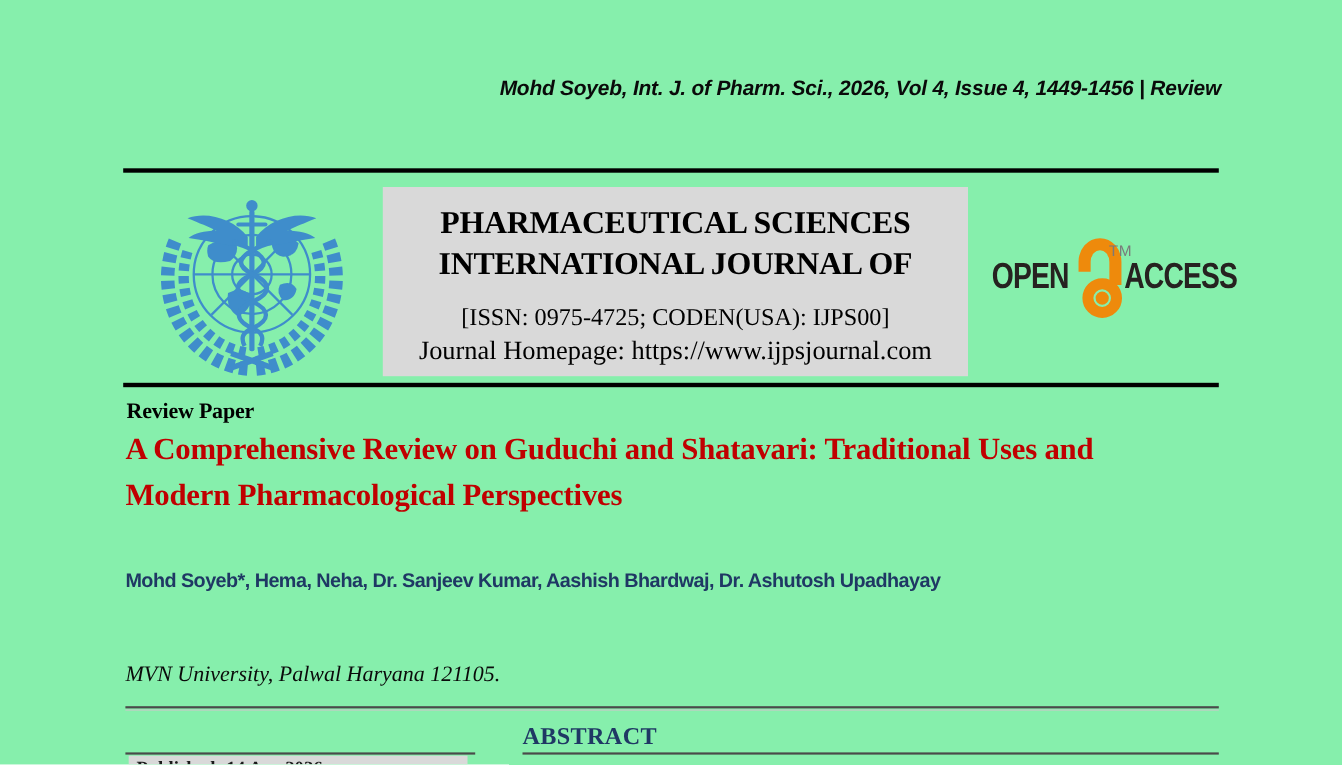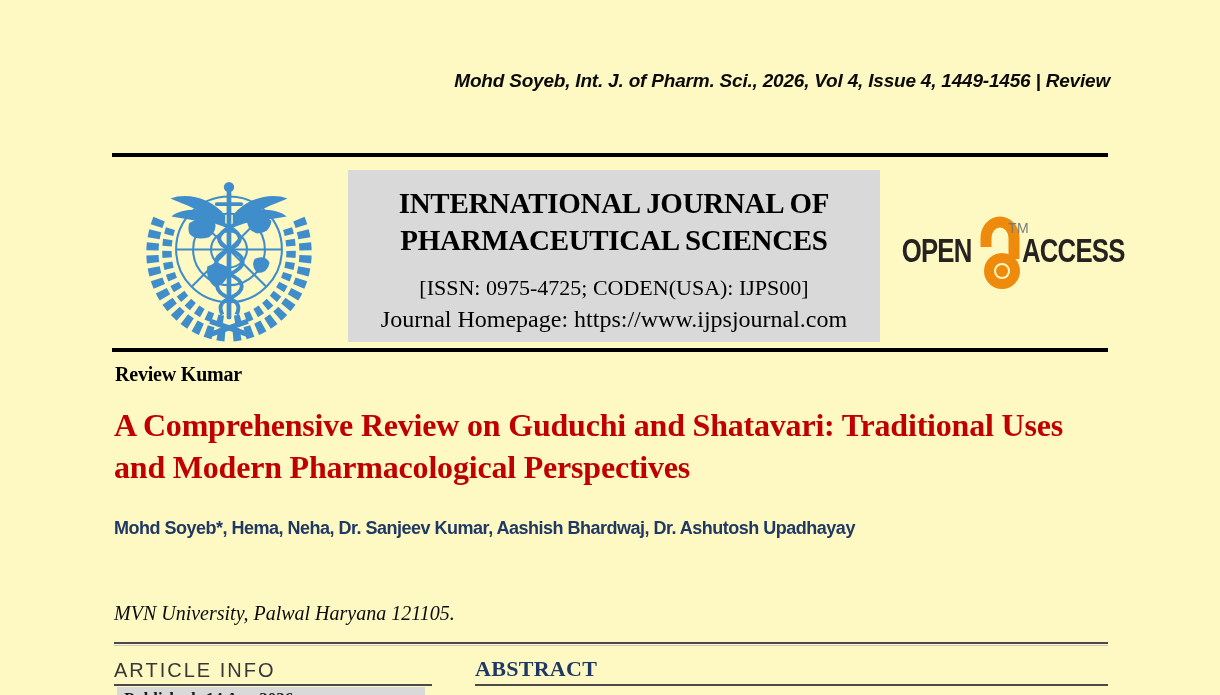--- a/index.html
+++ b/index.html
@@ -1,18 +1,18 @@
 <!DOCTYPE html>
 <html><head>
 <meta charset="utf-8">
 <style>
   * { margin:0; padding:0; box-sizing:border-box; }
   html,body { background:#ffffff; }
   #page {
-    position:relative; width:1220px; height:695px; background:#fef9c3;
+    position:relative; width:1220px; height:695px; background:#86efac;
     overflow:hidden; font-family:"Liberation Serif", serif; color:#000;
   }
 
   
   .running-head {
     position:absolute; top:70px; left:110px; right:110px;
     text-align:right; font-family:"Liberation Sans", sans-serif;
     font-style:italic; font-weight:600; font-size:19px; letter-spacing:-0.2px; color:#0a0a0a;
   }
 
@@ -48,22 +48,22 @@
     position:absolute; left:126px; top:1px; font-family:"Liberation Sans", sans-serif;
     font-size:14px; color:#7a7a7a; letter-spacing:0.5px;margin-top:24px;
   }
 
   
   .review-paper {
     position:absolute; left:115px; top:363px;
     font-weight:bold; font-size:20px; letter-spacing:-0.2px;
   }
   .article-title {
-    position:absolute; left:114px; top:404px; max-width:958px;
-    font-weight:bold; font-size:32px; line-height:42px;
+    position:absolute; left:114px; top:388px; max-width:958px;
+    font-weight:bold; font-size:28px; line-height:42px;
     color:#C00000; letter-spacing:-0.2px;
   }
   .authors {
     position:absolute; left:114px; top:510px; max-width:995px;
     font-family:"Liberation Sans", sans-serif; font-weight:bold;
     font-size:18px; line-height:36px; color:#1F3864; letter-spacing:-0.5px;
   }
   .affiliation {
     position:absolute; left:114px; top:602px;
     font-style:italic; font-size:20px; color:#0a0a0a;text-align:center;
@@ -135,51 +135,50 @@
         <path d="M26,50 A84,88 0 0 0 96,173" stroke-width="13" stroke-dasharray="8,5"></path>
         <path d="M174,50 A84,88 0 0 1 104,173" stroke-width="13" stroke-dasharray="8,5"></path>
         <path d="M38,60 A70,74 0 0 0 94,157" stroke-width="10" stroke-dasharray="7,5"></path>
         <path d="M162,60 A70,74 0 0 1 106,157" stroke-width="10" stroke-dasharray="7,5"></path>
         <path d="M80,172 L120,158 M120,172 L80,158" stroke-width="5.5"></path>
       </g>
     </svg>
   </div>
 
   <div class="masthead-box">
+    <div class="jtitle">PHARMACEUTICAL SCIENCES</div>
     <div class="jtitle">INTERNATIONAL JOURNAL OF</div>
-    <div class="jtitle">PHARMACEUTICAL SCIENCES</div>
     <div class="jissn">[ISSN: 0975-4725; CODEN(USA): IJPS00]</div>
     <div class="jhome">Journal Homepage: https://www.ijpsjournal.com</div>
   </div>
 
   <div class="oa-wrap">
     <span class="oa-word oa-open">OPEN</span>
     <svg class="oa-icon" viewBox="0 0 46 100">
       <path d="M12,46 L12,37 A14,16 0 1 1 40,37 L40,58" fill="none" stroke="#EE8A0C" stroke-width="11"></path>
       <circle cx="28" cy="70" r="13" fill="none" stroke="#EE8A0C" stroke-width="10"></circle>
       <circle cx="28" cy="70" r="6" fill="#EE8A0C"></circle>
     </svg>
     <span class="oa-word oa-access">ACCESS</span>
     <span class="oa-tm">TM</span>
   </div>
 
   <div class="rule rule-mid"></div>
 
-  <div class="review-paper">Review Kumar</div>
+  <div class="review-paper">Review Paper</div>
 
   <div class="article-title">A Comprehensive Review on Guduchi and Shatavari: Traditional Uses and Modern Pharmacological Perspectives</div>
 
   <div class="authors">Mohd Soyeb*, Hema, Neha, Dr. Sanjeev Kumar, Aashish Bhardwaj, Dr. Ashutosh Upadhayay</div>
 
   <div class="affiliation">MVN University, Palwal Haryana 121105.</div>
 
   <div class="rule-thin"></div>
   <div class="rule-thin2"></div>
 
-  <div class="article-info-label">ARTICLE INFO</div>
   <div class="abstract-label">ABSTRACT</div>
 
   <div class="underline-left"></div>
   <div class="underline-right"></div>
 
   <div class="published-row">
     <span>Published: 14 Apr 2026</span>
   </div>
 
 </div>

